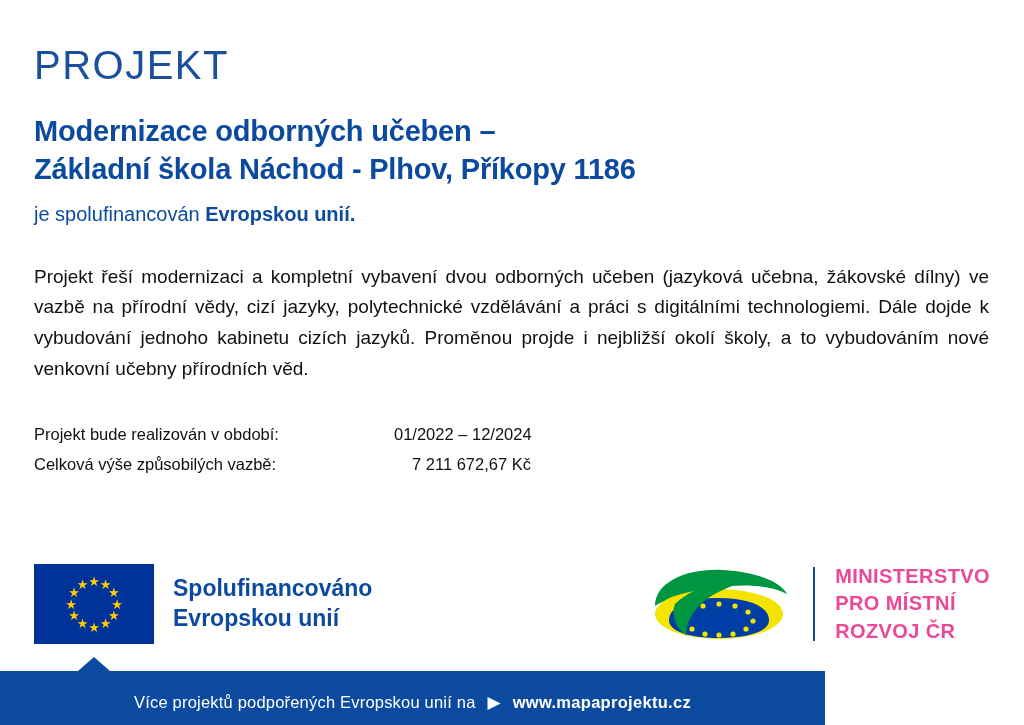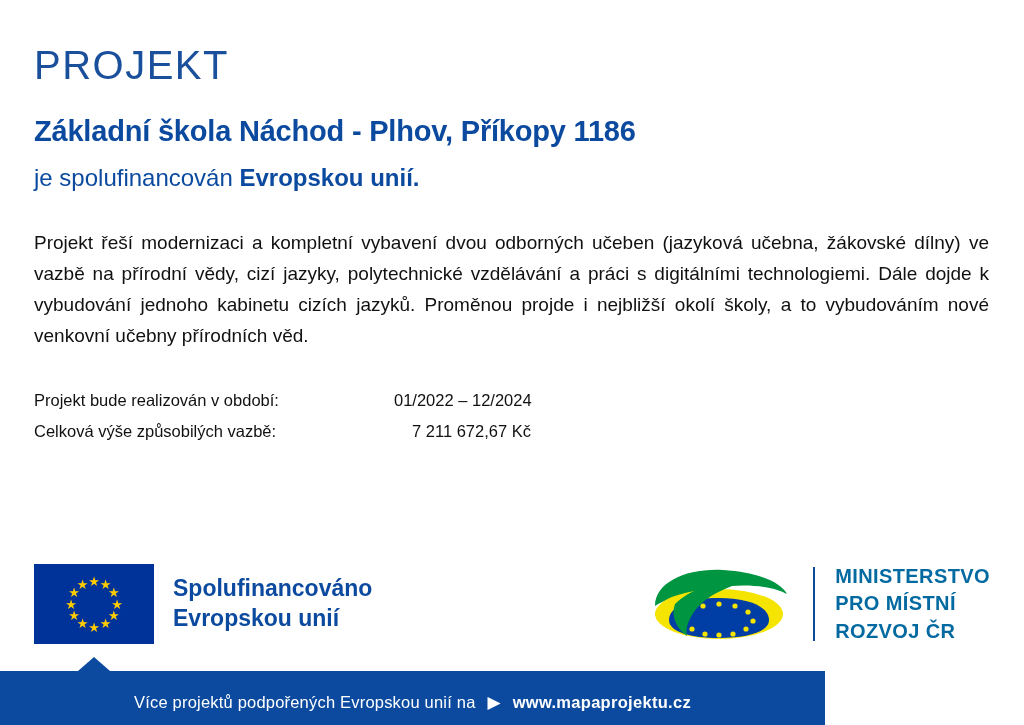--- a/index.html
+++ b/index.html
@@ -39,21 +39,21 @@
     font-size: 29px;
     font-weight: bold;
     color: #0b4a9f;
     line-height: 1.32;
     margin: 0 0 14px 0;
     letter-spacing: -0.2px;
   }
   .project-title .line { display: block; }
 
   .cofin-line {
-    font-size: 24px;
+    font-size: 20px;
     color: #0b4a9f;
     margin: 0 0 36px 0;
     font-weight: 400;
   }
   .cofin-line strong { font-weight: bold; }
 
   .body-text {
     font-size: 19px;
     line-height: 1.62;
     color: #111111;
@@ -125,21 +125,21 @@
     flex: 0 0 auto;
   }
   .mmr-divider {
     width: 2px;
     height: 74px;
     background: #0b4a9f;
     margin: 0 20px;
     flex: 0 0 auto;
   }
   .mmr-text {
-    color: #0369a1;
+    color: #ec4899;
     font-weight: bold;
     font-size: 20px;
     line-height: 1.38;
     letter-spacing: 0.4px;
     flex: 0 0 auto;
   }
 
   
   .bottom-bar {
     position: absolute;
@@ -177,20 +177,21 @@
 </head>
 <body>
 
 <div class="poster">
 
   <div class="content">
 
     <div class="kicker">PROJEKT</div>
 
     <div class="project-title">
+      <span class="line">Modernizace odborných učeben –</span>
       <span class="line">Základní škola Náchod - Plhov, Příkopy 1186</span>
     </div>
 
     <div class="cofin-line">
       <span>je spolufinancován </span><strong>Evropskou unií.</strong>
     </div>
 
     <p class="body-text">Projekt řeší modernizaci a kompletní vybavení dvou odborných učeben (jazyková učebna, žákovské dílny) ve vazbě na přírodní vědy, cizí jazyky, polytechnické vzdělávání a práci s digitálními technologiemi. Dále dojde k vybudování jednoho kabinetu cizích jazyků. Proměnou projde i nejbližší okolí školy, a to vybudováním nové venkovní učebny přírodních věd.</p>
 
     <div class="facts">

